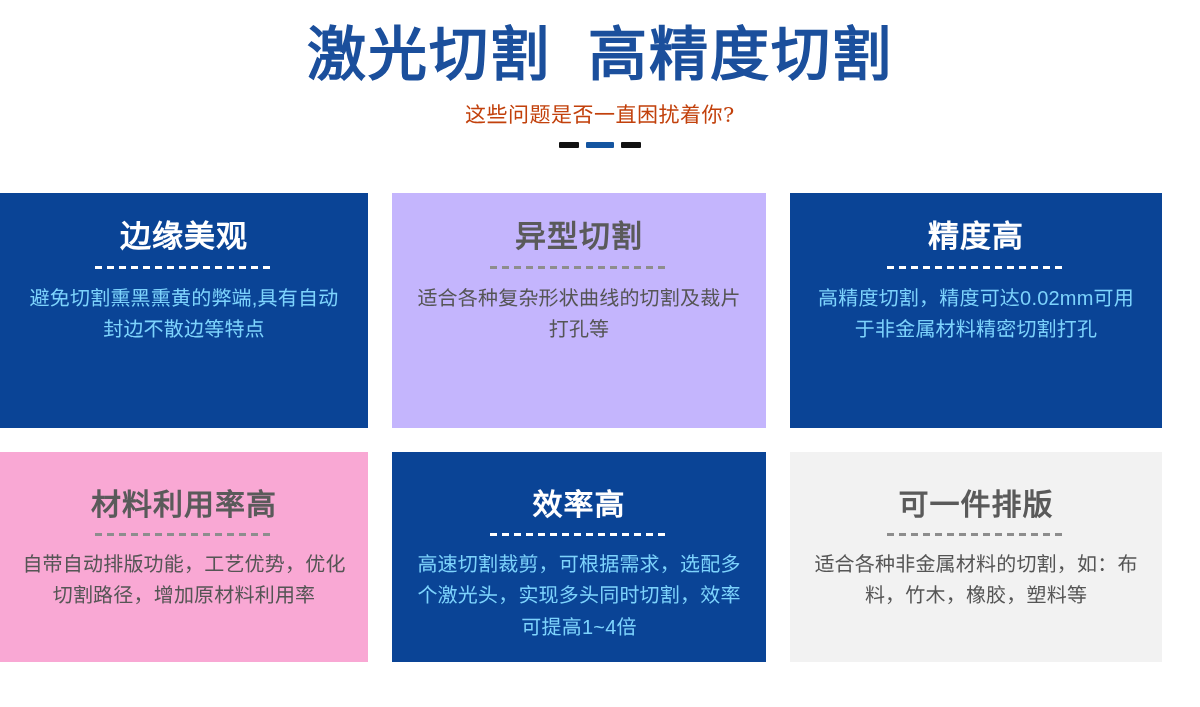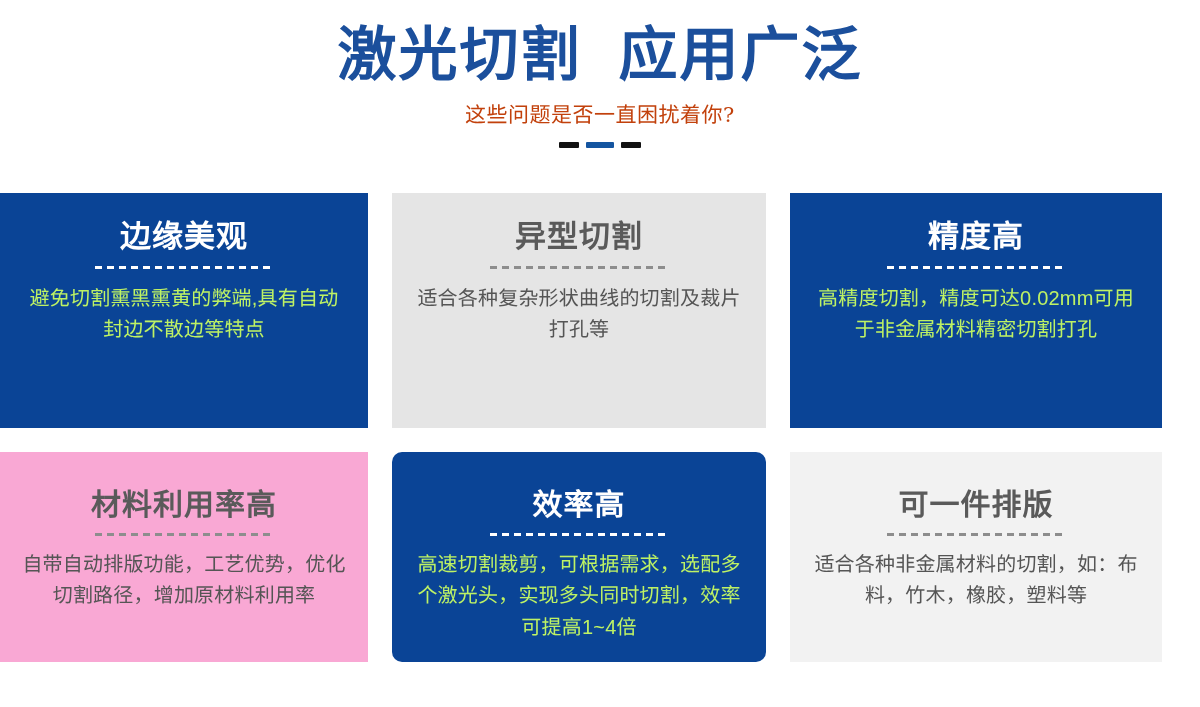--- a/index.html
+++ b/index.html
@@ -115,71 +115,71 @@
       rgba(141,141,141,0) 7px, rgba(141,141,141,0) 12px);
   }
 
   .card-body {
     font-size: 20px;
     line-height: 1.58;
     letter-spacing: 0.2px;
     margin: 0;
     padding: 0 6px;
   }
-  .card.blue .card-body { color: #bef264; }
+  .card.blue .card-body { color: #7dd3fc; }
   .card.gray .card-body { color: #555555; }
 
   .card.row2 {
     padding-top: 36px;
   }
   .card.row2 .card-title { font-size: 30px; }
   .card.row2 .divider { margin-top: 10px; margin-bottom: 13px; }
 </style>
 </head>
 <body>
 
 <div class="page">
 
   <div class="header">
-    <h1 class="main-title" style="color: rgb(27, 79, 156);">激光切割  应用广泛</h1>
+    <h1 class="main-title" style="color: rgb(27, 79, 156);">激光切割  高精度切割</h1>
     <p class="sub-title" style="color: #c2410c;">这些问题是否一直困扰着你?</p>
     <div class="dash-row">
       <span class="dash small" style="background: rgb(17, 17, 17);"></span>
       <span class="dash wide" style="background: rgb(20, 85, 160);"></span>
       <span class="dash small" style="background: rgb(17, 17, 17);"></span>
     </div>
   </div>
 
   <div class="grid">
 
     <div class="card blue" style="background: rgb(10, 68, 150);">
       <h2 class="card-title">边缘美观</h2>
       <div class="divider"></div>
       <p class="card-body">避免切割熏黑熏黄的弊端,具有自动封边不散边等特点</p>
     </div>
 
-    <div class="card gray" style="background: #e5e5e5;">
+    <div class="card gray" style="background: #c4b5fd;">
       <h2 class="card-title">异型切割</h2>
       <div class="divider"></div>
       <p class="card-body">适合各种复杂形状曲线的切割及裁片打孔等</p>
     </div>
 
     <div class="card blue" style="background: rgb(10, 68, 150);">
       <h2 class="card-title">精度高</h2>
       <div class="divider"></div>
       <p class="card-body">高精度切割，精度可达0.02mm可用于非金属材料精密切割打孔</p>
     </div>
 
     <div class="card gray row2" style="background: #f9a8d4;">
       <h2 class="card-title">材料利用率高</h2>
       <div class="divider"></div>
       <p class="card-body">自带自动排版功能，工艺优势，优化切割路径，增加原材料利用率</p>
     </div>
 
-    <div class="card blue row2" style="background: rgb(10, 68, 150); border-radius: 10px;">
+    <div class="card blue row2" style="background: rgb(10, 68, 150);">
       <h2 class="card-title">效率高</h2>
       <div class="divider"></div>
       <p class="card-body">高速切割裁剪，可根据需求，选配多个激光头，实现多头同时切割，效率可提高1~4倍</p>
     </div>
 
     <div class="card gray row2" style="background: rgb(242, 242, 242);">
       <h2 class="card-title">可一件排版</h2>
       <div class="divider"></div>
       <p class="card-body">适合各种非金属材料的切割，如：布料，竹木，橡胶，塑料等</p>
     </div>

